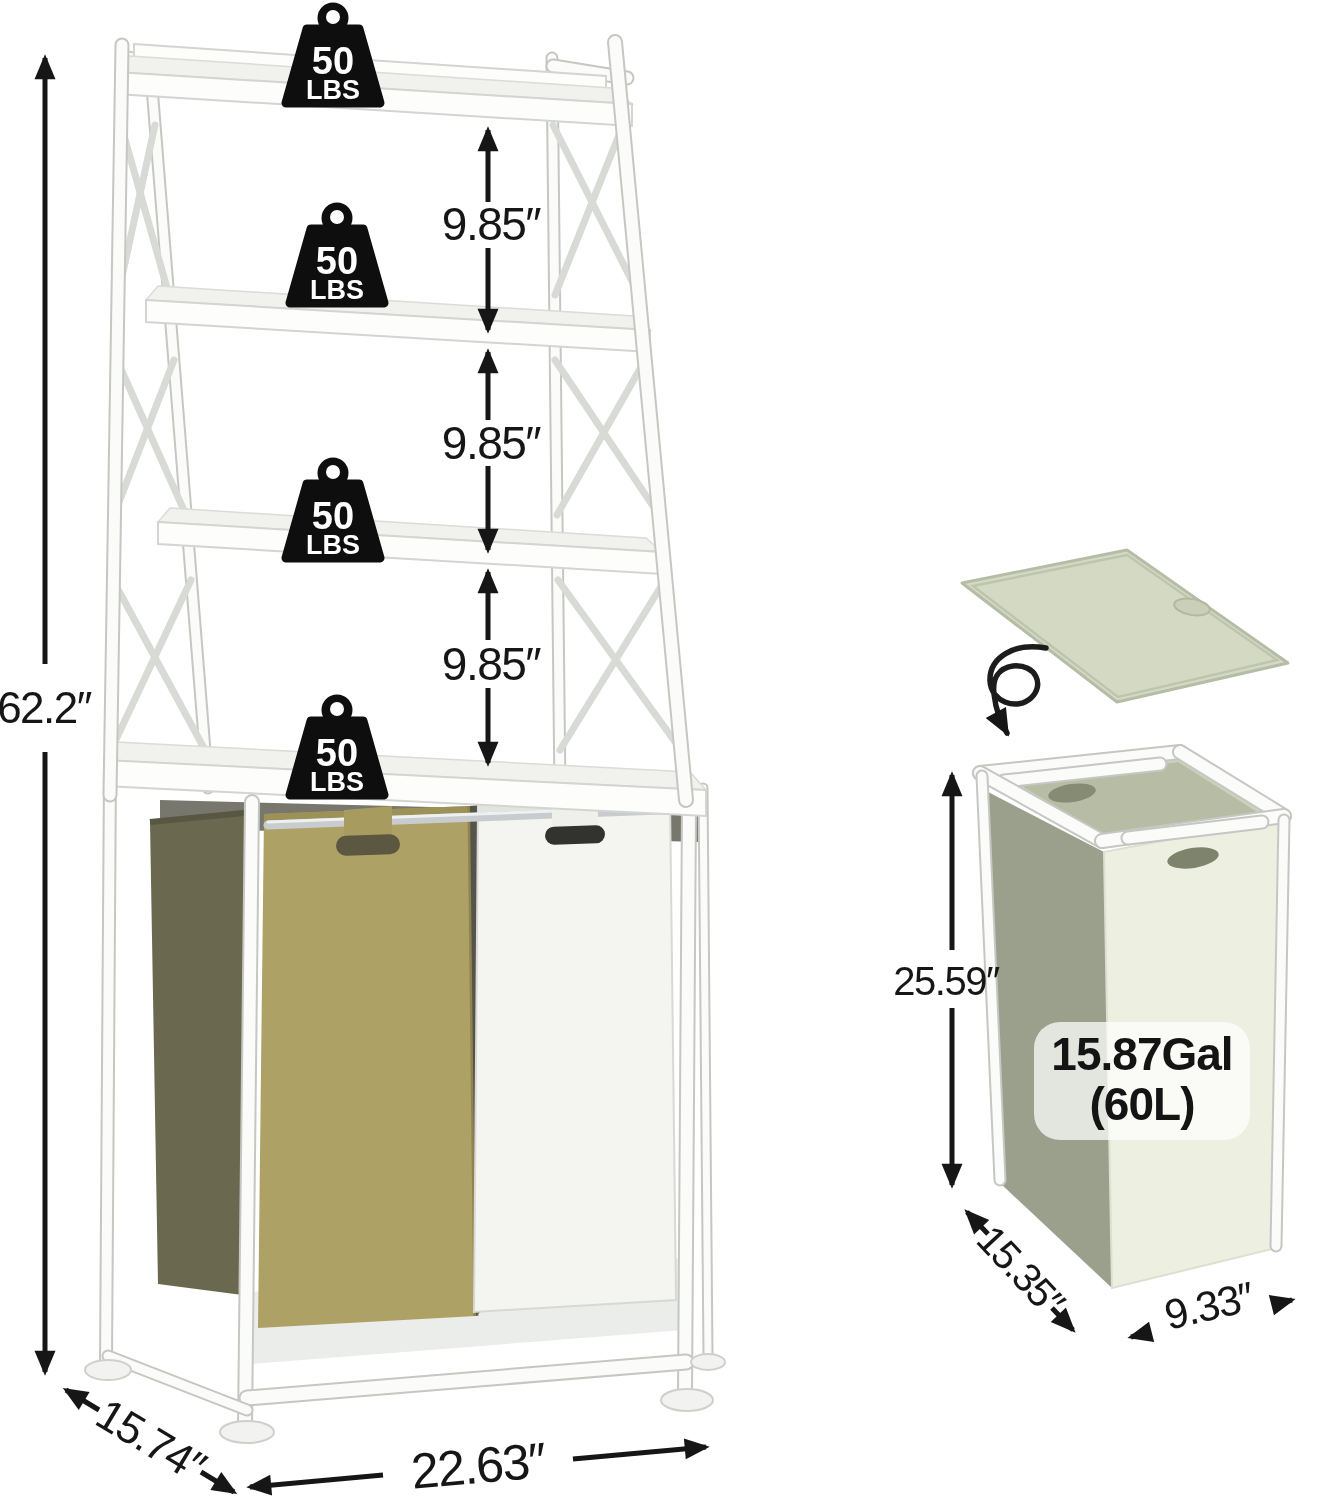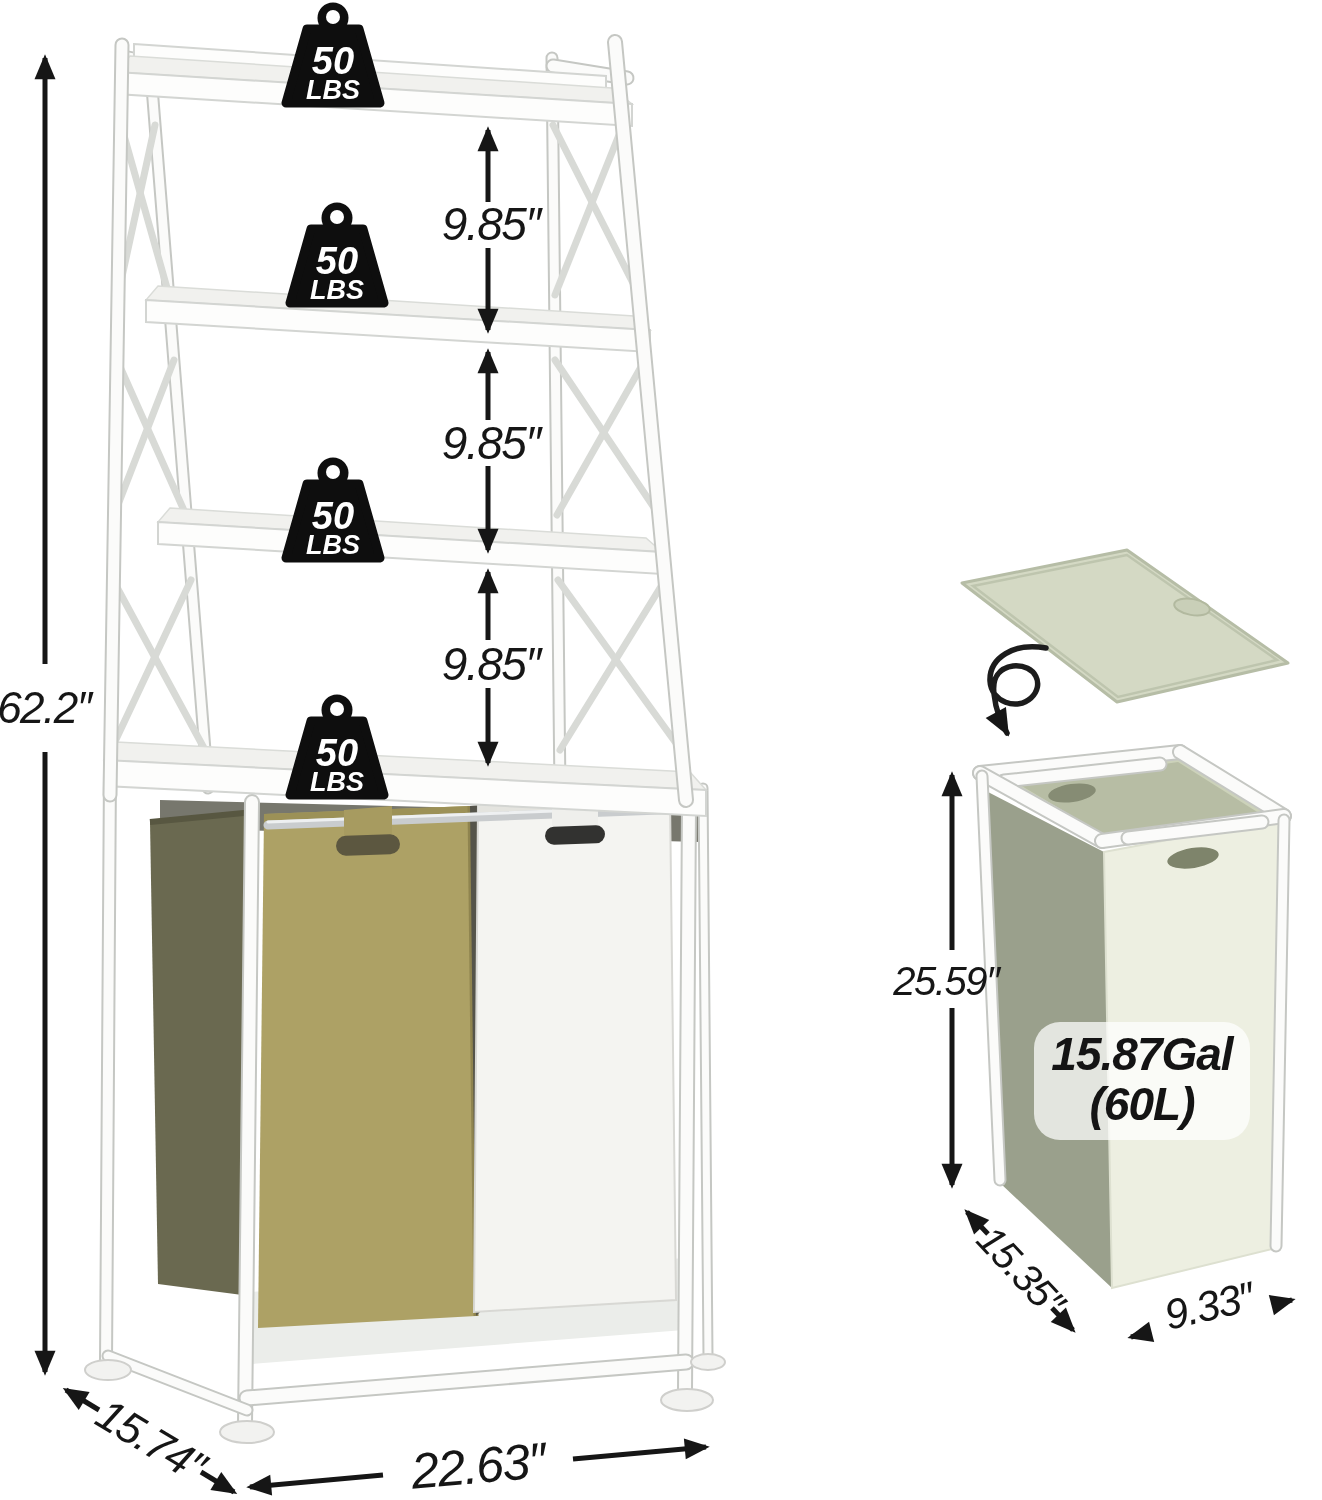--- a/index.html
+++ b/index.html
@@ -1,17 +1,17 @@
 <!DOCTYPE html>
 <html><head>
 <meta charset="utf-8">
 <style>
   html,body{margin:0;padding:0;background:#ffffff;}
   .canvas{position:relative;width:1322px;height:1500px;background:#ffffff;overflow:hidden;
-          font-family:"Liberation Sans",sans-serif;font-style:italic;}
+          font-family:"Liberation Sans",sans-serif;}
   svg{display:block;}
   .dim{fill:#161616;font-family:"Liberation Sans",sans-serif;letter-spacing:-1.5px;}
   .dimline{stroke:#161616;stroke-width:5;fill:none;}
   .tube-out{stroke:#c5c7c3;fill:none;stroke-linecap:round;}
   .tube-in{stroke:#fbfbfa;fill:none;stroke-linecap:round;}
   .brace{stroke:#d8dad6;stroke-width:7;stroke-linecap:round;fill:none;}
   .board-face{fill:#fdfdfc;stroke:#d3d5d2;stroke-width:2;}
   .board-top{fill:#f1f1ee;stroke:#dadcd8;stroke-width:1.5;}
   .badge-txt{fill:#ffffff;font-weight:bold;text-anchor:middle;font-family:"Liberation Sans",sans-serif;}
   .cap-txt{fill:#141414;font-weight:bold;text-anchor:middle;letter-spacing:-1px;

